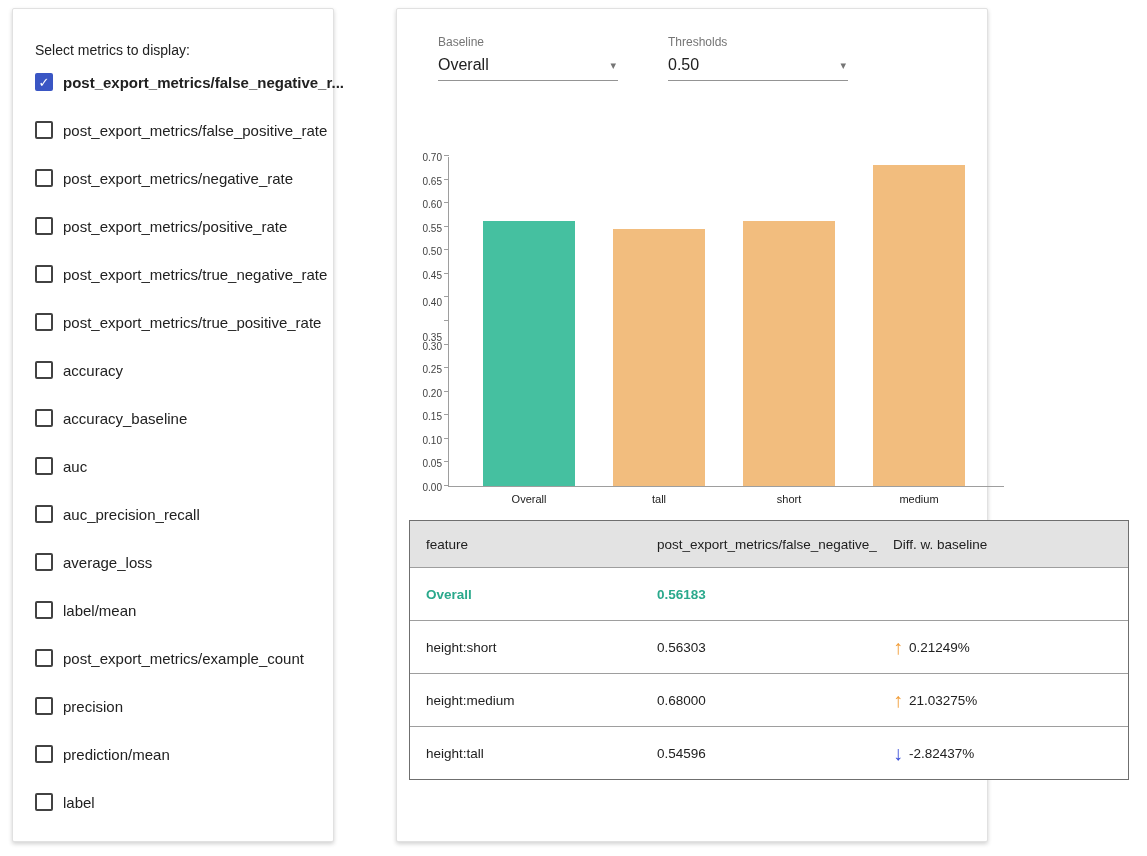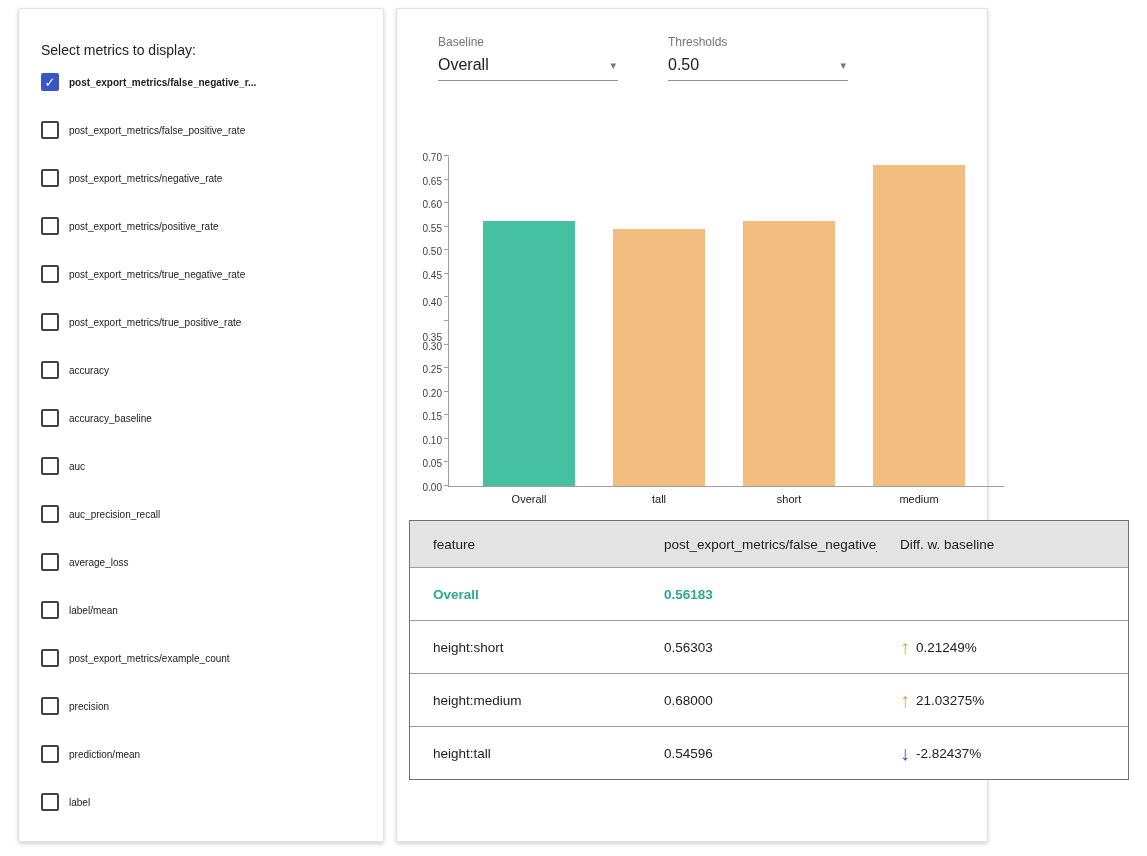--- a/index.html
+++ b/index.html
@@ -1,28 +1,28 @@
 <!DOCTYPE html>
 <html><head>
 <meta charset="utf-8">
 <style>
   * { margin:0; padding:0; box-sizing:border-box; }
   html,body { width:1147px; height:856px; background:#ffffff; font-family:"Liberation Sans", sans-serif; overflow:hidden; }
   .card { position:absolute; background:#fff; border:1px solid #e1e1e1; border-radius:2px; box-shadow:0 2px 4px rgba(0,0,0,0.18); }
-  #left-card  { left:18px;  top:8px; width:366px; height:834px; }
+  #left-card  { left:12px;  top:8px; width:322px; height:834px; }
   #right-card { left:396px; top:8px; width:592px; height:834px; }
 
   
   .panel-title { padding:33px 0 0 22px; font-size:14px; color:#212121; line-height:16px; }
   #metrics-list { margin-top:0; }
   .metric-item { display:flex; align-items:center; height:48px; padding-left:22px; cursor:pointer; }
   .checkbox { width:18px; height:18px; border:2px solid #424242; border-radius:2px; margin-right:10px; flex:none;
               display:flex; align-items:center; justify-content:center; font-size:13px; color:#fff; line-height:1; }
   .checkbox.checked { border-color:#3a56c4; background:#3a56c4; }
-  .metric-label { font-size:10px; color:#212121; white-space:nowrap; }
+  .metric-label { font-size:15px; color:#212121; white-space:nowrap; }
   .metric-label.bold { font-weight:bold; }
 
   
   .control { position:absolute; top:26px; width:180px; }
   #baseline-control  { left:41px; }
   #thresholds-control { left:271px; }
   .control-label { font-size:12px; color:#757575; }
   .control-value { display:flex; justify-content:space-between; align-items:center; border-bottom:1px solid #949494;
                    padding:7px 2px 6px 0; font-size:16px; color:#212121; cursor:pointer; }
   .dd-arrow { color:#757575; font-size:11px; }
@@ -37,21 +37,21 @@
   #plot { position:absolute; left:39px; top:0; width:556px; height:330px;
           border-left:1px solid #9e9e9e; border-bottom:1px solid #9e9e9e; }
   .ytick-mark { position:absolute; left:-5px; width:5px; height:1px; background:#9e9e9e; }
   .bar { position:absolute; bottom:0; width:92px; cursor:pointer; }
   .x-label { position:absolute; top:336px; width:92px; text-align:center; font-size:11px; color:#212121; }
 
   
   #metrics-table { position:absolute; left:12px; top:511px; width:720px; border:1px solid #6f6f6f; background:#fff; }
   .trow { display:grid; grid-template-columns:231px 236px 1fr; align-items:center; height:53px; border-top:1px solid #9e9e9e; }
   .thead { background:#e3e3e3; height:46px; border-top:none; color:#424242; font-size:13px; }
-  .tcell { padding-left:16px; font-size:13.5px; color:#212121; white-space:nowrap; overflow:hidden;margin-left:7px; }
+  .tcell { padding-left:16px; font-size:13.5px; color:#212121; white-space:nowrap; overflow:hidden; }
   .trow.baseline .tcell { color:#2aa98c; font-weight:bold; }
   .diff-cell { display:flex; align-items:center; gap:6px; }
   .arrow { font-size:20px; line-height:1; }
   .arrow.up { color:#f29d38; }
   .arrow.down { color:#3b4fd8; }
 </style>
 </head>
 <body>
 
 <div class="card" id="left-card">

